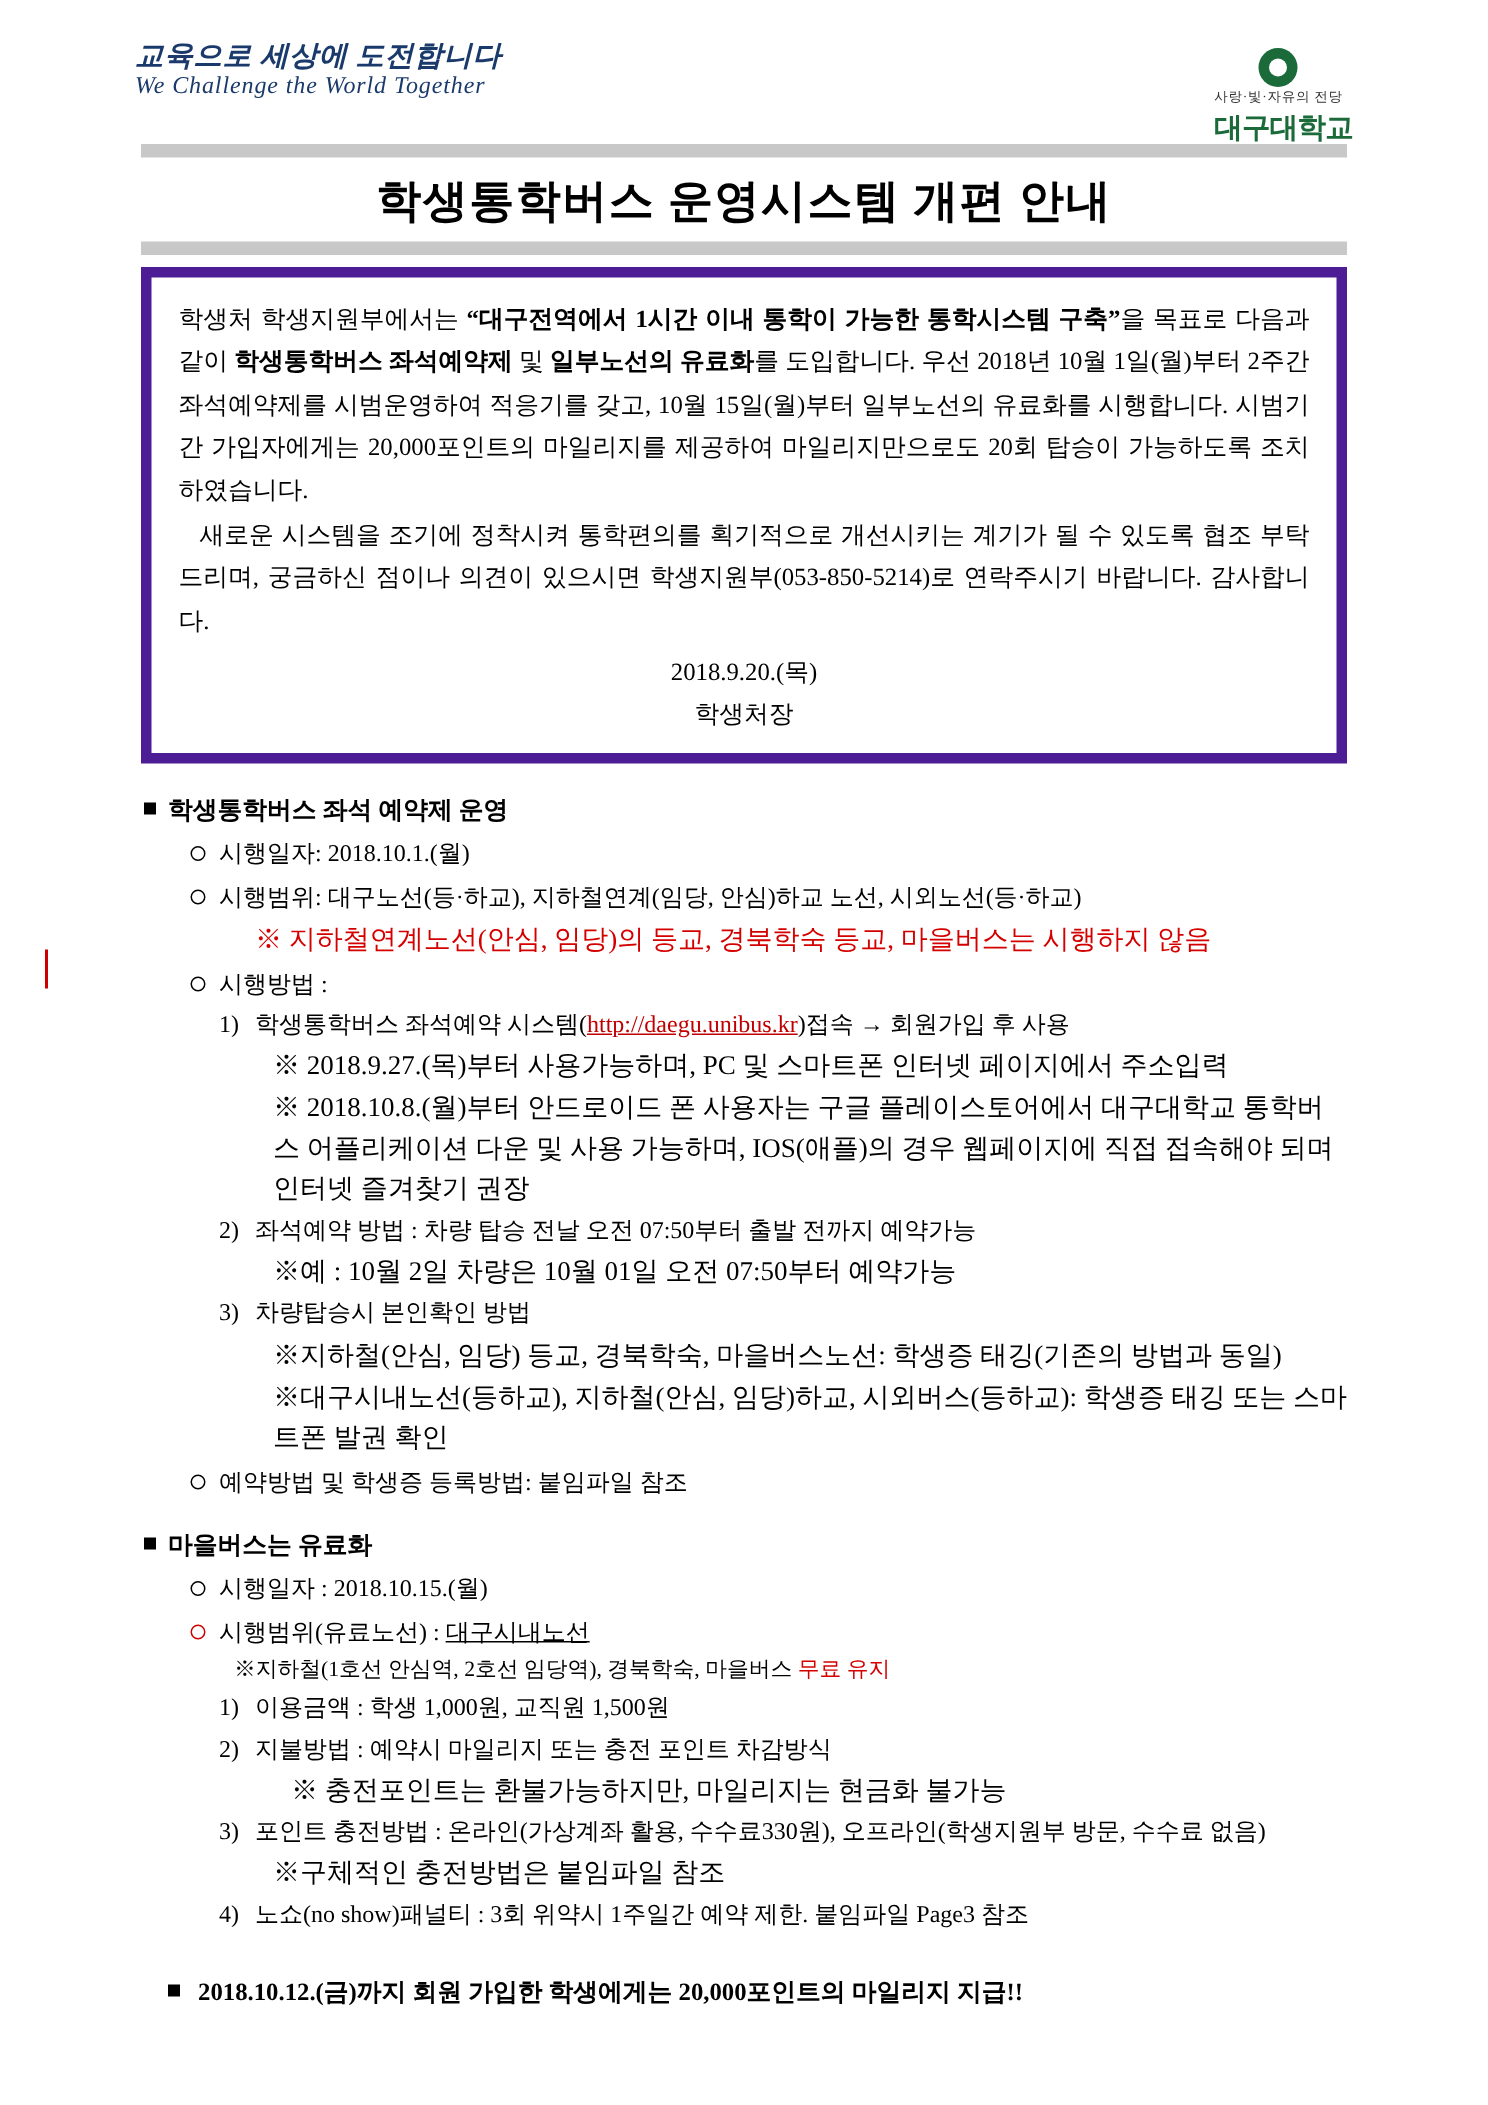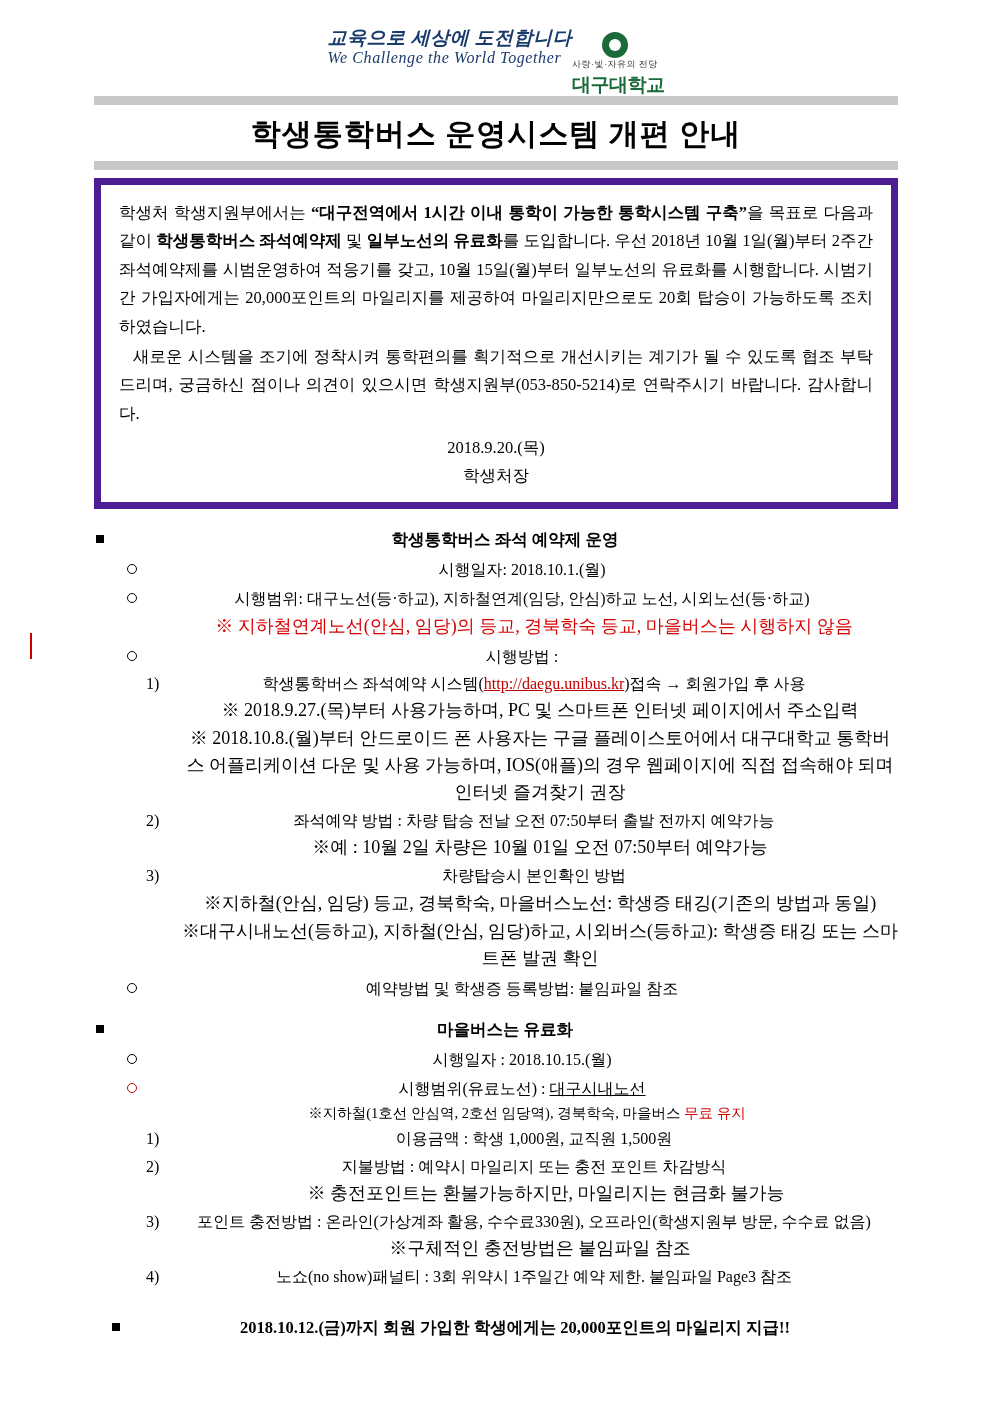--- a/index.html
+++ b/index.html
@@ -18,21 +18,21 @@
     width: 992px;
     min-height: 1403px;
     box-sizing: border-box;
     padding: 18px 52px 20px 52px;
     position: relative;
   }
   
   .header {
     display: flex;
     align-items: flex-start;
-    justify-content: center;
+    justify-content: space-between;
     height: 62px;
   }
   .slogan {
     margin-left: 38px;
     margin-top: 10px;
     line-height: 1.05;
   }
   .slogan .ko {
     font-family: "Liberation Serif", serif;
     font-size: 19px;
@@ -125,21 +125,20 @@
   .sign {
     text-align: center;
     margin-top: 6px;
     line-height: 1.7;
   }
   
   .content {
     margin: 18px 42px 0 42px;
     font-size: 16px;
     line-height: 1.58;
-    text-align: center;
   }
   .sec {
     margin-bottom: 4px;
   }
   .sec-head {
     font-weight: bold;
     font-size: 16.5px;
     margin: 16px 0 4px 0;
     padding-left: 18px;
     position: relative;

